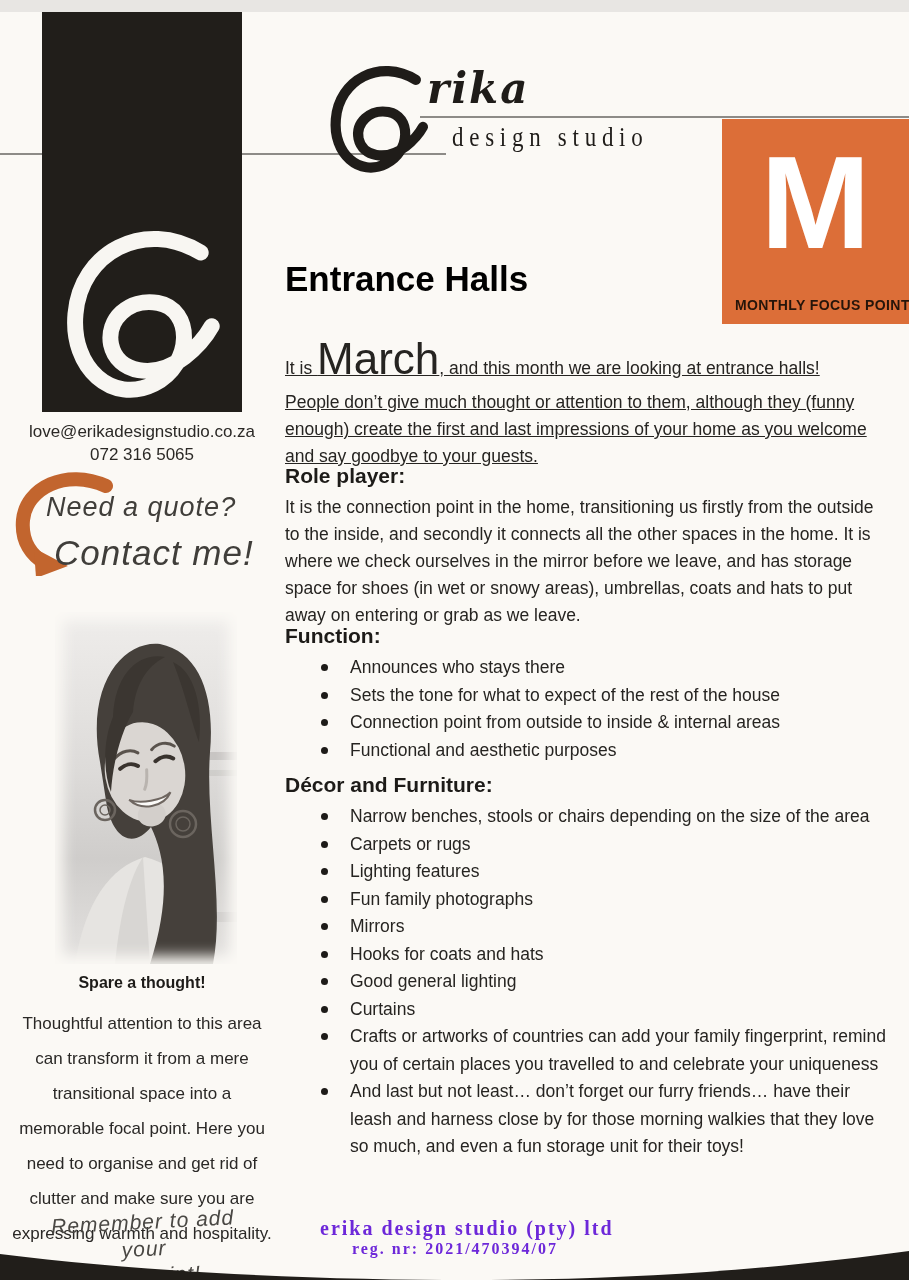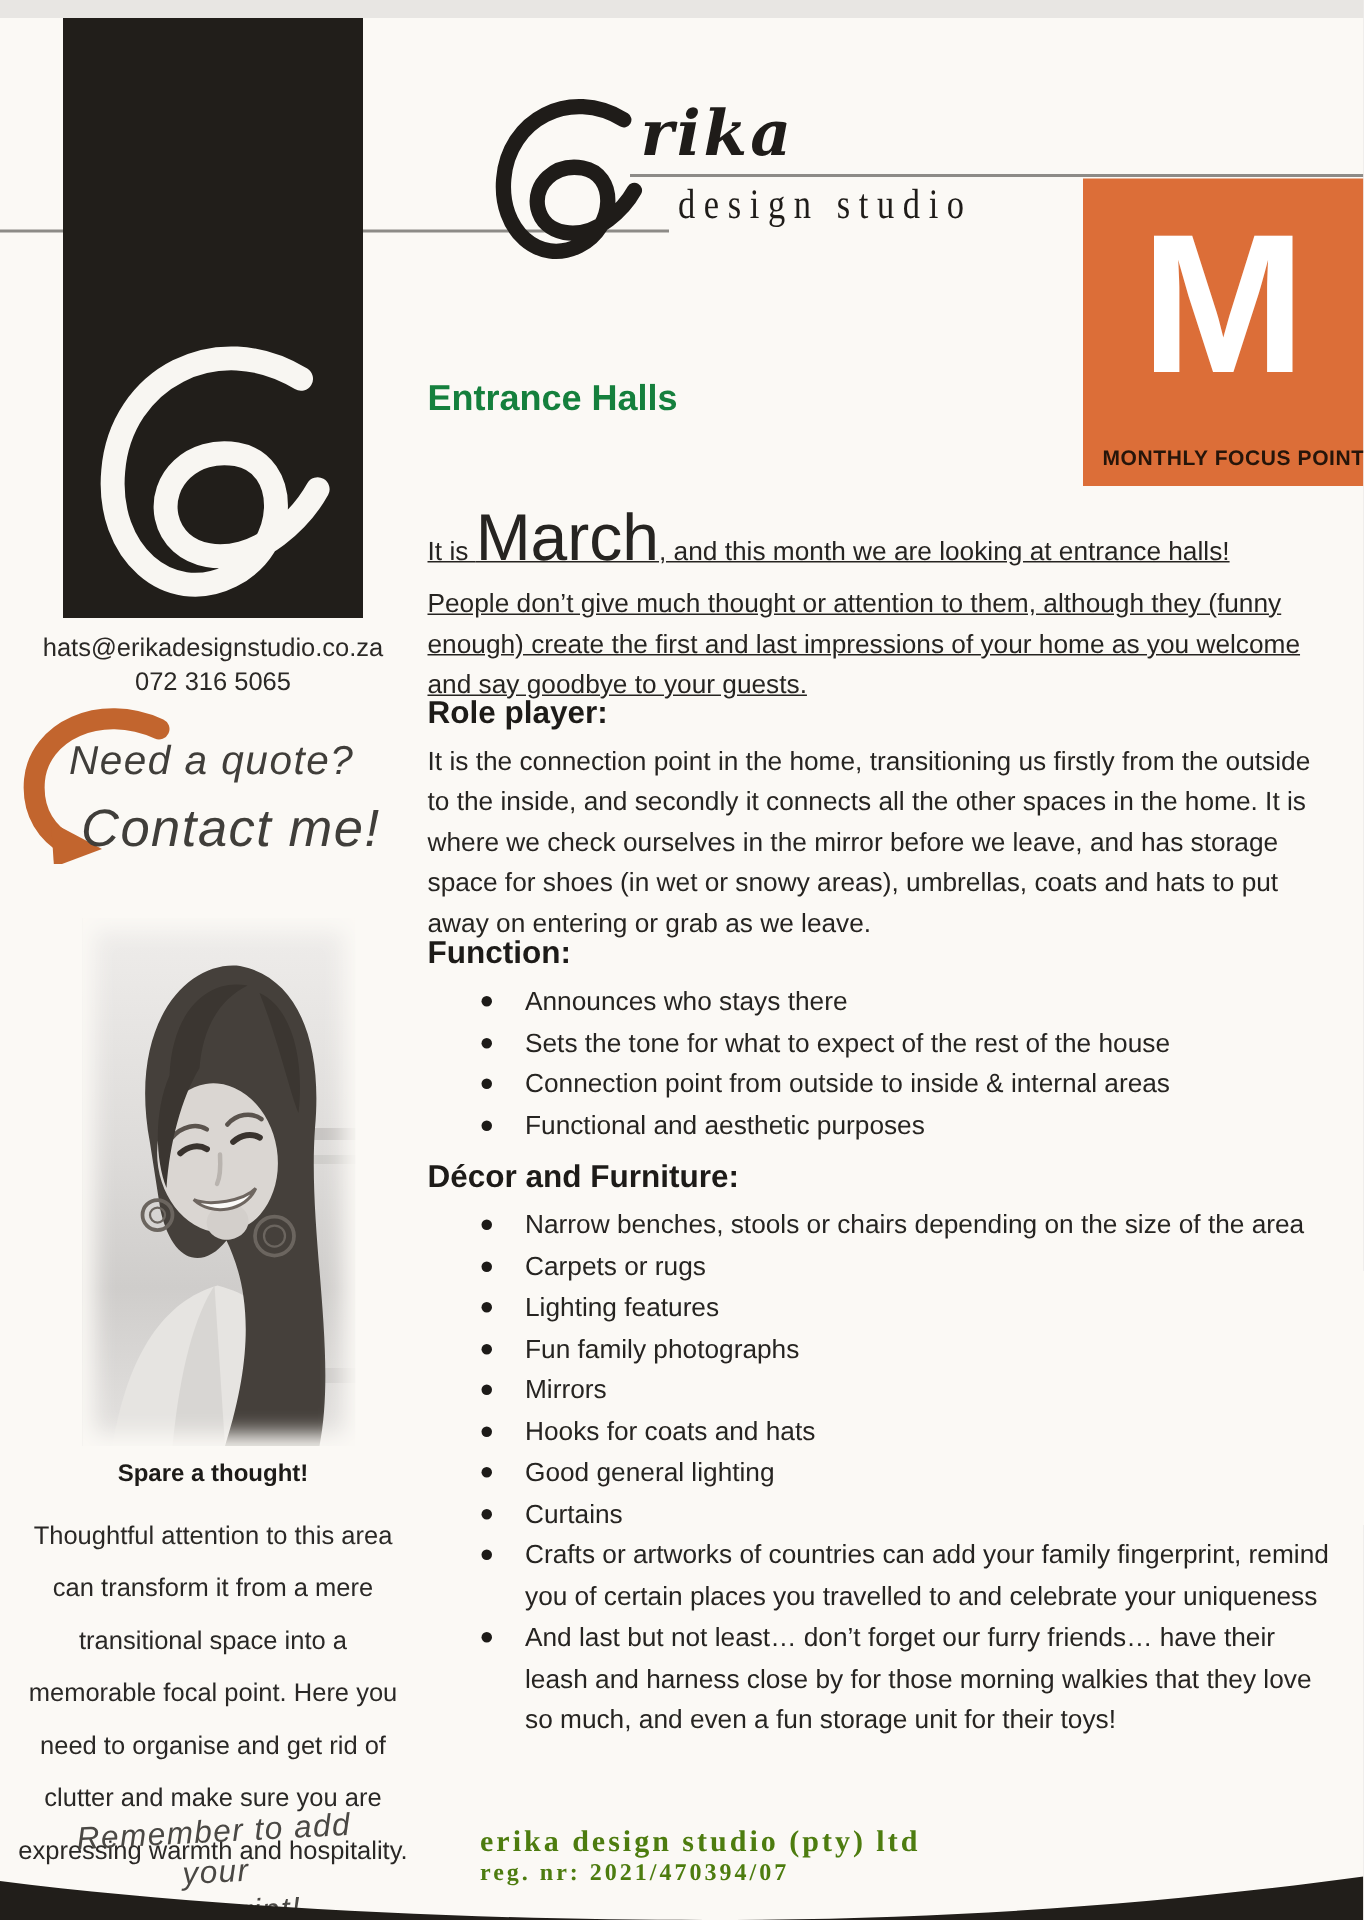--- a/index.html
+++ b/index.html
@@ -49,38 +49,38 @@
   }
   .photo svg{display:block;}
   .photo-veil{position:absolute;inset:0;box-shadow:inset 0 0 14px 8px #fbf9f5;}
   .spare-head{position:absolute;left:14px;top:962px;width:256px;text-align:center;font-size:16px;font-weight:700;color:#1d1b18;}
   .spare-text{position:absolute;left:12px;top:994px;width:260px;text-align:center;font-size:17px;line-height:35px;color:#2a2826;}
   .reminder{
     position:absolute;left:34px;top:1196px;width:220px;text-align:center;
     font-size:21px;line-height:27px;transform:rotate(-3deg);color:#4a4844;
   }
   
-  .main-title{position:absolute;left:285px;top:224px;font-size:24px;font-weight:700;color:#15803d;}
+  .main-title{position:absolute;left:285px;top:224px;font-size:35px;font-weight:700;color:#000000;}
   .intro{position:absolute;left:285px;top:324px;width:602px;text-decoration:underline;}
   .intro-line .sm{font-size:17.5px;}
   .intro-line .big{font-size:44px;font-weight:400;line-height:46px;}
   .para{font-size:17.5px;line-height:27px;margin:7px 0 0 0;}
   .section{position:absolute;left:285px;width:604px;}
   .sec-role{top:452px;}
   .sec-function{top:612px;}
   .sec-decor{top:761px;}
   .sec-head{font-size:21px;font-weight:700;color:#1d1b18;margin:0 0 6px 0;}
   ul.blist{list-style:none;margin:2px 0 0 0;padding:0;}
   li.bullet{display:flex;font-size:17.5px;line-height:27.5px;}
   li.bullet .dot{flex:0 0 auto;width:7px;height:7px;border-radius:50%;background:#1d1b18;margin:10px 22px 0 36px;}
   li.bullet .btext{flex:1;}
   
   .footer{
-    position:absolute;left:320px;top:1205px;width:270px;z-index:4;
-    font-family:"Liberation Serif","DejaVu Serif",serif;font-weight:700;color:#4d7c0f;
+    position:absolute;left:320px;top:1205px;width:270px;text-align:center;z-index:4;
+    font-family:"Liberation Serif","DejaVu Serif",serif;font-weight:700;color:#6d28d9;
   }
   .footer .l1{font-size:20px;letter-spacing:2px;white-space:nowrap;}
   .footer .l2{font-size:16px;letter-spacing:2px;white-space:nowrap;}
   .bottom-wave{position:absolute;left:0;bottom:0;z-index:3;}
 </style>
 </head>
 <body>
 
 <div class="page">
 
@@ -98,21 +98,21 @@
   </svg>
   <div class="logo-rika">rika</div>
   <div class="logo-sub">design studio</div>
 
   <div class="badge">
     <div class="badge-letter">M</div>
     <div class="badge-label">MONTHLY FOCUS POINT</div>
   </div>
 
   <div class="contact">
-    <div>hats@erikadesignstudio.co.za</div>
+    <div>love@erikadesignstudio.co.za</div>
     <div>072 316 5065</div>
   </div>
 
   <svg class="quote-arrow" width="128" height="106" viewBox="0 0 128 106">
     <path d="M 100 16 C 60 -2, 20 18, 17 50 C 15 72, 26 86, 40 94" fill="none" stroke="#c2652e" stroke-width="14" stroke-linecap="round"></path>
     <polygon points="28,78 62,96 30,108" fill="#c2652e"></polygon>
   </svg>
   <div class="hand quote1">Need a quote?</div>
   <div class="hand quote2">Contact me!</div>
 

